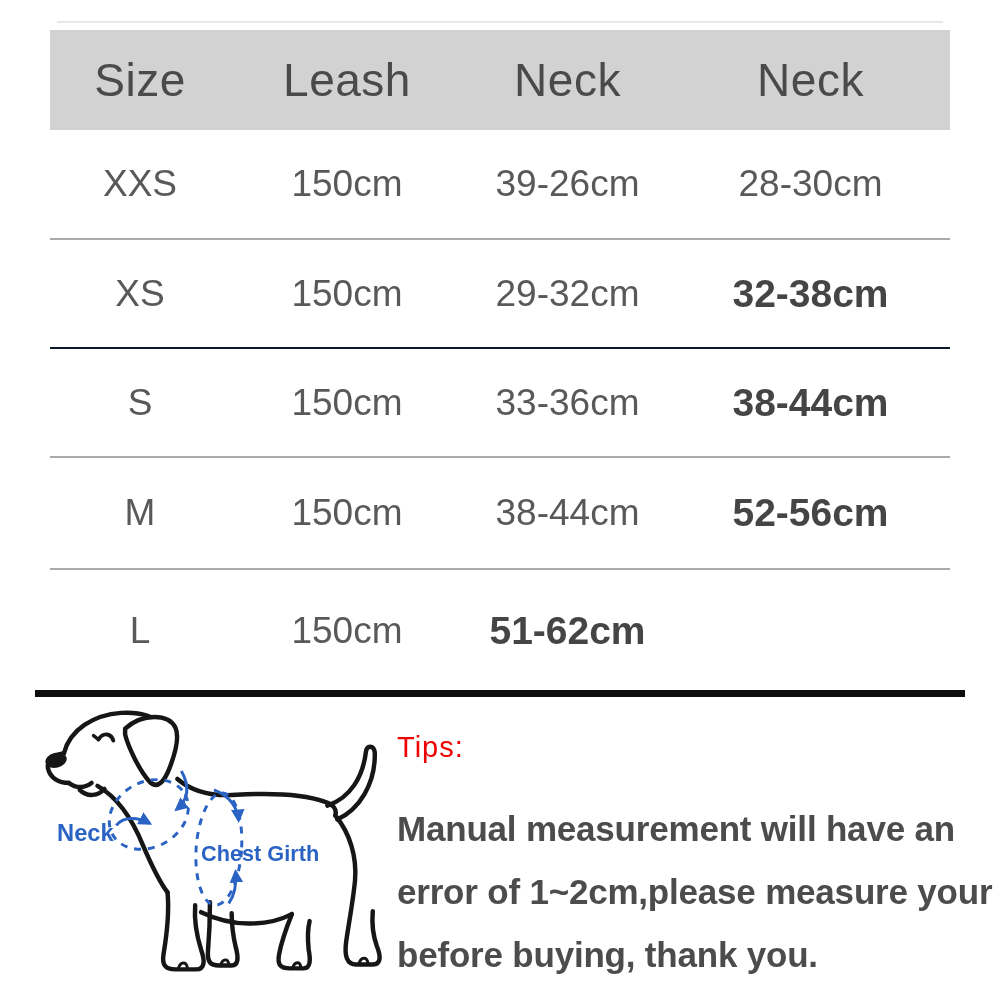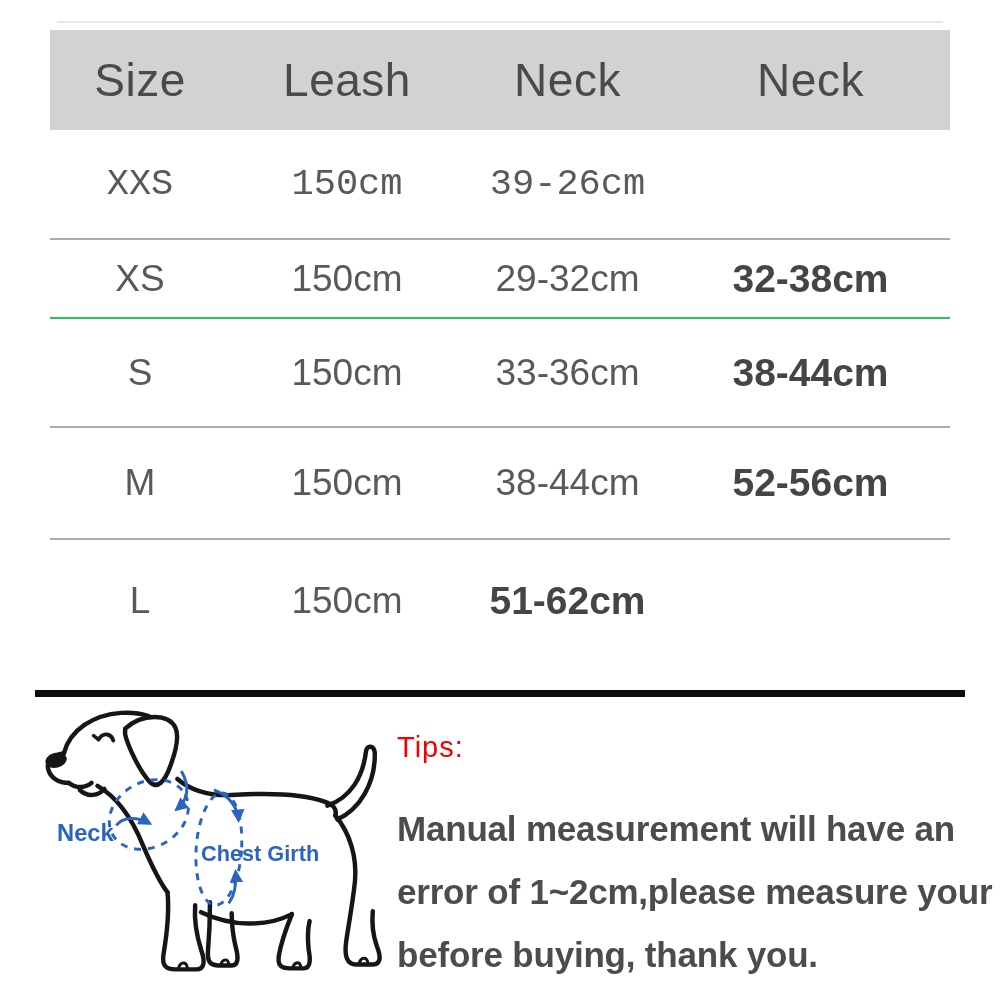--- a/index.html
+++ b/index.html
@@ -16,22 +16,22 @@
     grid-template-columns:20% 26% 23% 31%;align-items:center;
   }
   .thead .cell{
     text-align:center;font-size:46px;color:#4a4a4a;letter-spacing:0.5px;
   }
   .trow{
     display:grid;grid-template-columns:20% 26% 23% 31%;align-items:center;
     box-sizing:border-box;
   }
   .trow .cell{text-align:center;font-size:37px;color:#595959;}
-  .trow.r0{height:110px;border-bottom:2px solid #ababab;font-family:Liberation Mono, monospace;}
-  .trow.r1{height:79px;border-bottom:2px solid #22c55e;}
+  .trow.r0{height:110px;border-bottom:2px solid #ababab;}
+  .trow.r1{height:109px;border-bottom:2px solid #0f172a;}
   .trow.r2{height:109px;border-bottom:2px solid #ababab;}
   .trow.r3{height:112px;border-bottom:2px solid #ababab;}
   .trow.r4{height:122px;}
   .cell.bold-val{font-weight:700;font-size:39px;color:#454545;}
   
   .heavy-rule{position:absolute;left:35px;top:690px;width:930px;height:7px;background:#0e0e0e;}
   
   .dog-diagram{position:absolute;left:18px;top:702px;width:380px;height:296px;}
   .dog-diagram svg{width:100%;height:100%;display:block;}
   .anno-text{
@@ -61,20 +61,21 @@
       <div class="cell">Size</div>
       <div class="cell">Leash</div>
       <div class="cell">Neck</div>
       <div class="cell">Neck</div>
     </div>
 
     <div class="trow r0">
       <div class="cell">XXS</div>
       <div class="cell">150cm</div>
       <div class="cell">39-26cm</div>
+      <div class="cell">28-30cm</div>
     </div>
     <div class="trow r1">
       <div class="cell">XS</div>
       <div class="cell">150cm</div>
       <div class="cell">29-32cm</div>
       <div class="cell bold-val">32-38cm</div>
     </div>
     <div class="trow r2">
       <div class="cell">S</div>
       <div class="cell">150cm</div>

